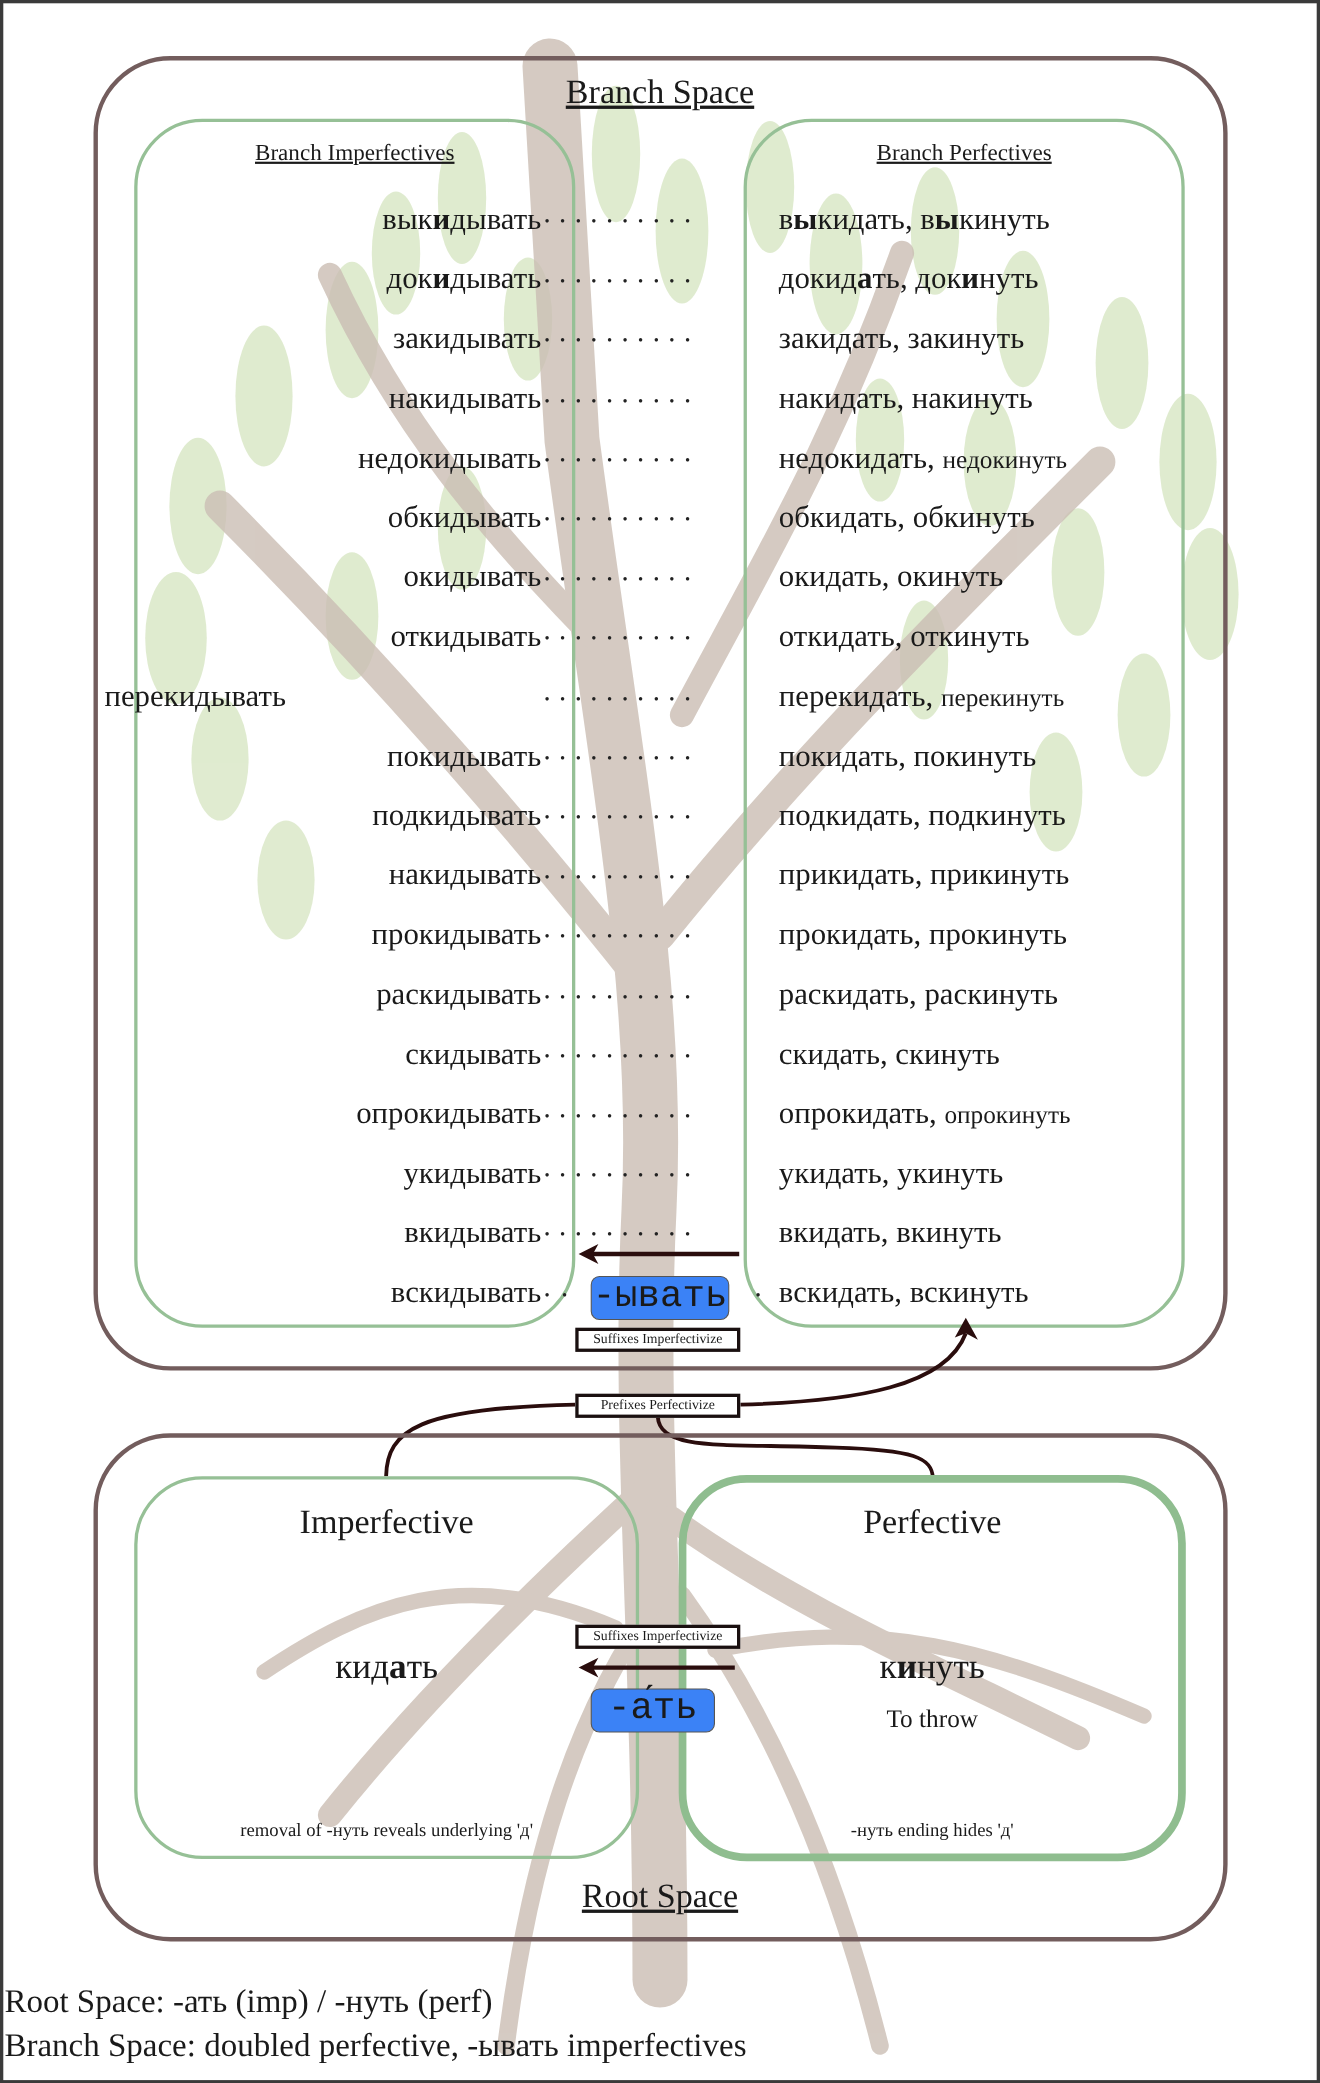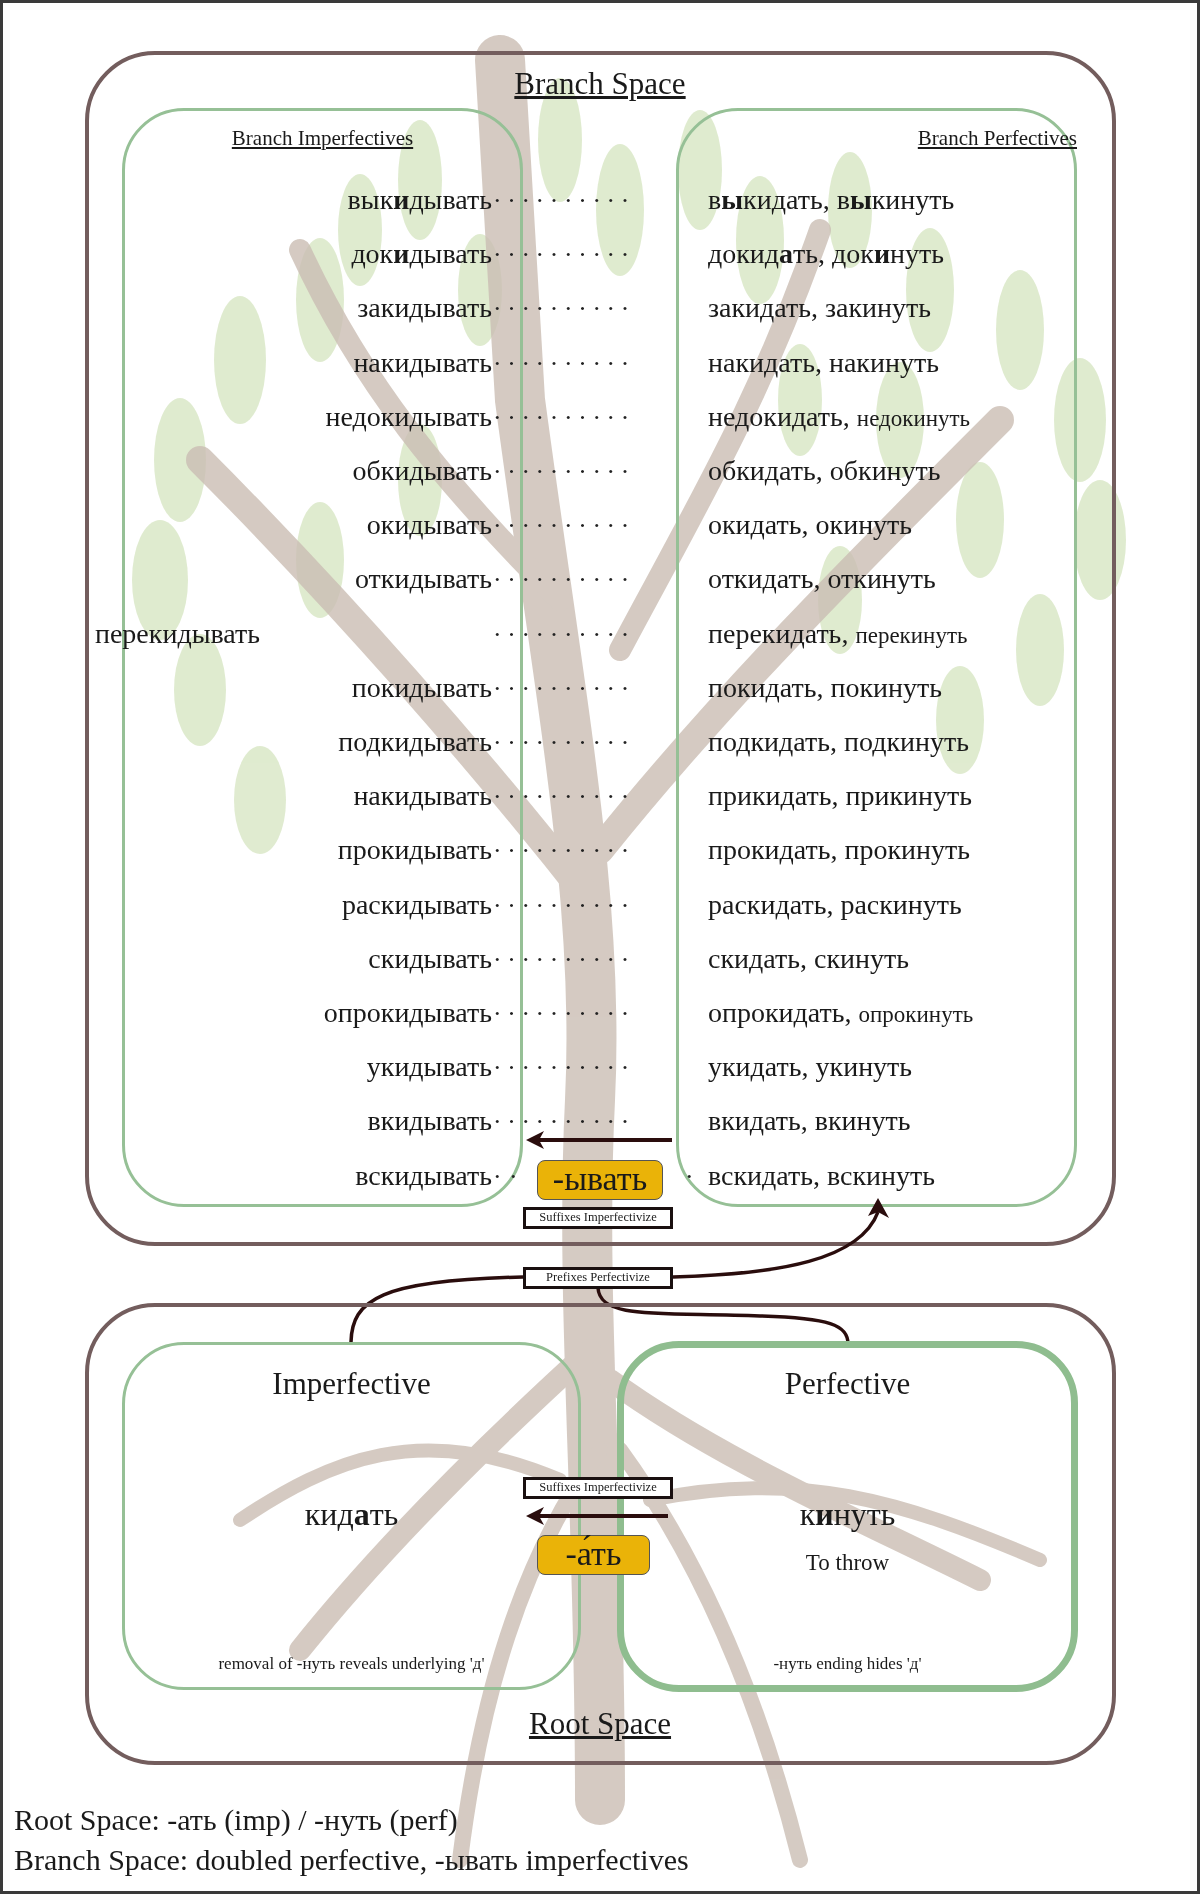--- a/index.html
+++ b/index.html
@@ -10,23 +10,23 @@
   .outer-box{position:absolute;border:4px solid #735d5d;border-radius:70px;box-sizing:border-box;}
   .green-box{position:absolute;border:3px solid #96c096;border-radius:62px;box-sizing:border-box;}
   .green-box.thick{border-width:7px;border-color:#8fbd8f;}
   .title{position:absolute;text-decoration:underline;font-family:"Liberation Serif",serif;white-space:nowrap;}
   .row{position:absolute;height:40px;font-size:28px;font-family:"Liberation Serif",serif;line-height:40px;white-space:nowrap;}
   .imp{position:absolute;right:0;text-align:right;}
   .dots{position:absolute;font-size:26px;letter-spacing:7.7px;color:#222;}
   .perf .small{font-size:23px;}
   b{font-weight:bold;}
   .tagbox{position:absolute;border:3px solid #1a1010;background:#fff;font-size:12.5px;font-family:"Liberation Serif",serif;text-align:center;box-sizing:border-box;line-height:15px;white-space:nowrap;}
-  .suffixbox{position:absolute;border:1.5px solid #555;border-radius:8px;background:#eab308;font-family:Liberation Serif, serif;text-align:center;box-sizing:border-box;}
+  .suffixbox{position:absolute;border:1.5px solid #555;border-radius:8px;background:#3b82f6;font-family:Liberation Mono, monospace;text-align:center;box-sizing:border-box;}
   .center{text-align:center;}
-  .legend{position:absolute;left:14px;font-family:"Liberation Serif",serif;font-size:30px;line-height:40px;white-space:nowrap;text-align:center;}
+  .legend{position:absolute;left:4px;font-family:"Liberation Serif",serif;font-size:30px;line-height:40px;white-space:nowrap;text-align:center;}
 </style>
 </head>
 <body>
 
 <svg class="bg-tree" viewBox="0 0 1200 1894" xmlns="http://www.w3.org/2000/svg">
   <g opacity="0.55" fill="#c6dba9">
     <ellipse cx="420" cy="180" rx="22" ry="60"></ellipse>
       <ellipse cx="560" cy="140" rx="22" ry="62"></ellipse>
     <ellipse cx="620" cy="210" rx="24" ry="66"></ellipse>
       <ellipse cx="700" cy="170" rx="22" ry="60"></ellipse>
@@ -70,21 +70,21 @@
 
 <div class="frame"></div>
 
 <div class="outer-box" style="left:85px;top:51px;width:1031px;height:1195px;"></div>
 <div class="title" style="left:0;width:1200px;top:66px;font-size:31px;text-align:center;">Branch Space</div>
 
 <div class="green-box" style="left:122px;top:108px;width:401px;height:1099px;"></div>
 <div class="green-box" style="left:676px;top:108px;width:401px;height:1099px;"></div>
 
 <div class="title" style="left:122px;width:401px;top:126px;font-size:21px;text-align:center;">Branch Imperfectives</div>
-<div class="title" style="left:676px;width:401px;top:126px;font-size:21px;text-align:right;">Branch Perfectives</div>
+<div class="title" style="left:676px;width:401px;top:126px;font-size:21px;text-align:center;">Branch Perfectives</div>
 
 <div id="rows">
     <div class="row" style="left: 0px; top: 180px; width: 1200px;">
       <span class="imp" style="right: 708px;"><span>вык</span><b>и</b><span>дывать</span></span>
       <span class="dots" style="left: 494px; top: -6px;">..........</span>
       <span class="perf" style="position: absolute; left: 708px;">в<b>ы</b>кидать, в<b>ы</b>кинуть</span>
     </div>
     <div class="row" style="left: 0px; top: 234.2px; width: 1200px;">
       <span class="imp" style="right: 708px;"><span>док</span><b>и</b><span>дывать</span></span>
       <span class="dots" style="left: 494px; top: -6px;">..........</span>

